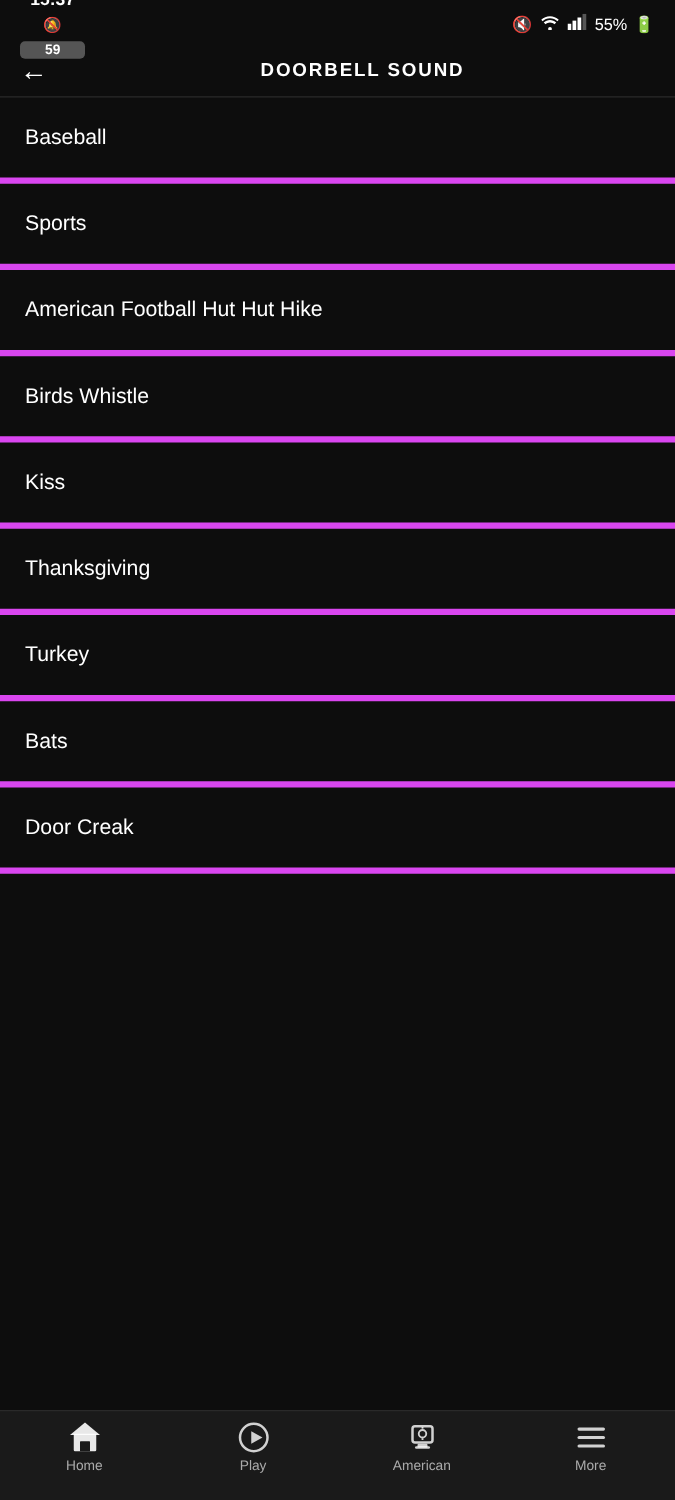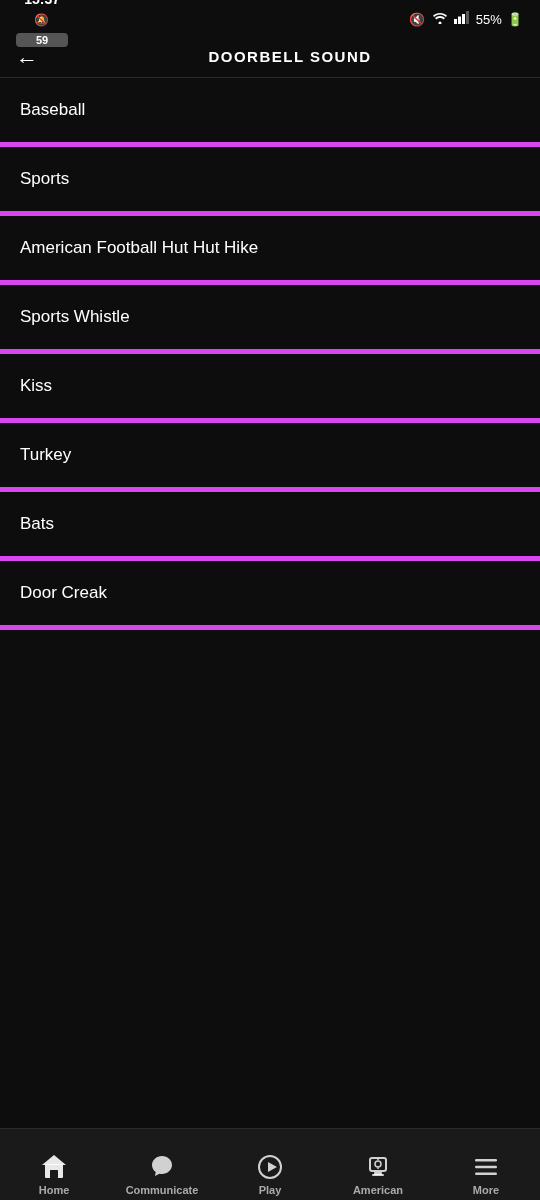--- a/index.html
+++ b/index.html
@@ -80,24 +80,23 @@
 
     
     .bottom-nav {
       position: fixed;
       bottom: 0;
       width: 540px;
       background-color: #1a1a1a;
       border-top: 1px solid #2a2a2a;
       display: flex;
       justify-content: space-around;
-      align-items: flex-end;
+      align-items: flex-start;
       padding: 8px 0 4px 0;
       height: 72px;
-      font-weight: bold;
     }
     .nav-item {
       display: flex;
       flex-direction: column;
       align-items: center;
       gap: 4px;
       cursor: pointer;
       min-width: 80px;
     }
     .nav-icon {
@@ -148,48 +147,41 @@
 <div class="header">
   <button class="back-button">←</button>
   <span class="header-title">DOORBELL SOUND</span>
 </div>
 
 <div class="content-area">
   <ul class="sound-list" id="sound-list">
       <li class="sound-item">Baseball</li>
       <li class="sound-item">Sports</li>
       <li class="sound-item">American Football Hut Hut Hike</li>
-      <li class="sound-item">Sports Whistle</li>
+      <li class="sound-item">Birds Whistle</li>
       <li class="sound-item">Kiss</li>
+      <li class="sound-item">Thanksgiving</li>
       <li class="sound-item">Turkey</li>
       <li class="sound-item">Bats</li>
       <li class="sound-item">Door Creak</li>
     </ul>
 </div>
 
 <nav class="bottom-nav">
   <div class="nav-item">
     <div class="nav-icon">
       <svg width="26" height="26" viewBox="0 0 26 26" fill="none">
         <rect x="4" y="10" width="18" height="14" rx="1" fill="white" opacity="0.9"></rect>
         <rect x="9" y="16" width="8" height="8" rx="0.5" fill="#1a1a1a"></rect>
         <polygon points="1,11 13,1 25,11" fill="white" opacity="0.9"></polygon>
       </svg>
     </div>
     <span class="nav-label">Home</span>
   </div>
 
-  <div class="nav-item">
-    <div class="nav-icon">
-      <svg width="26" height="26" viewBox="0 0 26 26" fill="none">
-        <path d="M13 2C7.48 2 3 6.03 3 11c0 2.88 1.45 5.44 3.73 7.1L6 22l4.5-2.25C11.29 19.91 12.13 20 13 20c5.52 0 10-4.03 10-9S18.52 2 13 2z" fill="white" opacity="0.8"></path>
-      </svg>
-    </div>
-    <span class="nav-label">Communicate</span>
-  </div>
 
   <div class="nav-item">
     <div class="nav-icon">
       <svg width="26" height="26" viewBox="0 0 26 26" fill="none">
         <circle cx="13" cy="13" r="11" stroke="white" stroke-width="2" fill="none" opacity="0.8"></circle>
         <polygon points="11,8 20,13 11,18" fill="white" opacity="0.8"></polygon>
       </svg>
     </div>
     <span class="nav-label">Play</span>
   </div>

